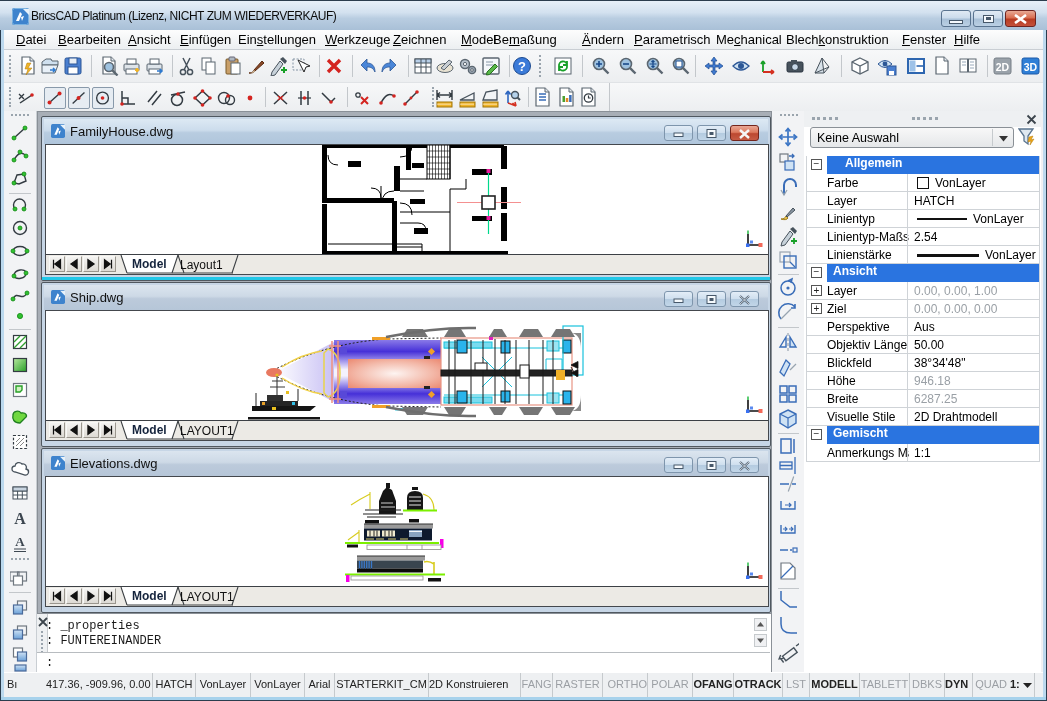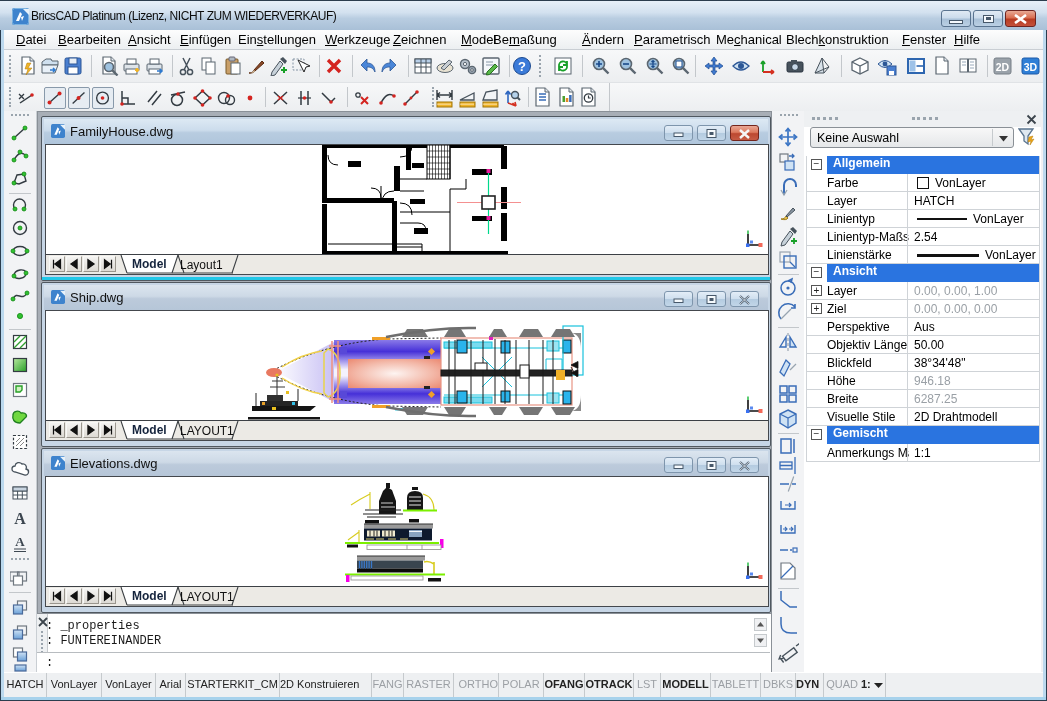--- a/index.html
+++ b/index.html
@@ -1021,21 +1021,21 @@
         </svg>
         <div class="abs" style="left:181px;top:1px;width:1px;height:17px;background:#c6cacd"></div>
       </div>
       <svg class="abs" style="left:214px;top:17px" width="18" height="19" viewBox="0 0 18 19">
         <path d="M1,1 H15 L10,8 V16 L6,13 V8 z" fill="#dfe8f0" stroke="#5a748e" stroke-width="1.3"></path>
         <path d="M11,9 l4,-1 -2,4 3,-1 -4,6 1,-4 -3,1 z" fill="#f0a818" stroke="#b07808" stroke-width="0.5"></path>
       </svg>
       <div class="pgrid" style="left:2px;top:45px;width:234px">
         <div class="abs" style="left:0;top:0;width:1px;height:306px;background:#cfd3d7"></div>
         <div class="abs" style="left:233px;top:0;width:1px;height:306px;background:#cfd3d7"></div>
-        <div class="phead" style="top:0px;left:21px"><span style="margin-left:6px">Allgemein</span></div>
+        <div class="phead" style="top:0px;left:21px"><span style="margin-left:18px">Allgemein</span></div>
         <div class="pmbox" style="top:3px">–</div>
         <div class="abs" style="left:1px;top:0px;width:20px;height:18px;background:#fff;border-bottom:1px solid #fff;box-sizing:border-box"></div>
         <div class="pmbox" style="top:3px;line-height:8px">−</div>
         <div class="prow" style="top:18px;left:1px">
           <div class="plabel" style="width:82px">Farbe</div>
           <div class="abs" style="left:100px;top:0;width:1px;height:18px;background:#cfd3d7"></div>
           <div class="abs" style="left:110px;top:2.5px;width:12px;height:12px;border:1.4px solid #111;background:#fff;box-sizing:border-box"></div>
           <div class="pval" style="left:128px">VonLayer</div>
         </div>
         <div class="prow" style="top:36px;left:1px">
@@ -1133,20 +1133,21 @@
       <div class="abs" style="left:717px;top:20px;width:13px;height:13px;background:#f0f1f3;border:1px solid #c6cacd;box-sizing:border-box">
         <svg width="11" height="11" viewBox="0 0 11 11">
           <polygon points="5.5,8 9,3.5 2,3.5" fill="#555"></polygon>
         </svg>
       </div>
       <div class="abs" style="left:0;top:38px;width:733px;height:20px;border-top:1px solid #b8bcc0;background:#fff">
         <div class="mono abs" style="left:9px;top:3px;font-size:12px;color:#1a1a1a">:</div>
       </div>
     </div>
 <div id="status">
+      <div class="sf" style="width:149px;padding:0;box-sizing:border-box"><span style="position:absolute;left:3px">Bı</span><span style="position:absolute;left:42px">417.36, -909.96, 0.00</span></div>
       <div class="sf " style="width:43px;padding:0;text-align:center;box-sizing:border-box">HATCH</div>
       <div class="sf " style="width:55px;padding:0;text-align:center;box-sizing:border-box">VonLayer</div>
       <div class="sf " style="width:54px;padding:0;text-align:center;box-sizing:border-box">VonLayer</div>
       <div class="sf " style="width:30px;padding:0;text-align:center;box-sizing:border-box">Arial</div>
       <div class="sf " style="width:94px;padding:0;text-align:center;box-sizing:border-box">STARTERKIT_CM</div>
       <div class="sf " style="width:92px;padding:0;box-sizing:border-box">2D Konstruieren</div>
       <div class="sf sg" style="width:32px;padding:0;text-align:center;box-sizing:border-box">FANG</div>
       <div class="sf sg" style="width:50px;padding:0;text-align:center;box-sizing:border-box">RASTER</div>
       <div class="sf sg" style="width:45px;padding:0;text-align:right;box-sizing:border-box">ORTHO</div>
       <div class="sf sg" style="width:45px;padding:0;text-align:center;box-sizing:border-box">POLAR</div>

